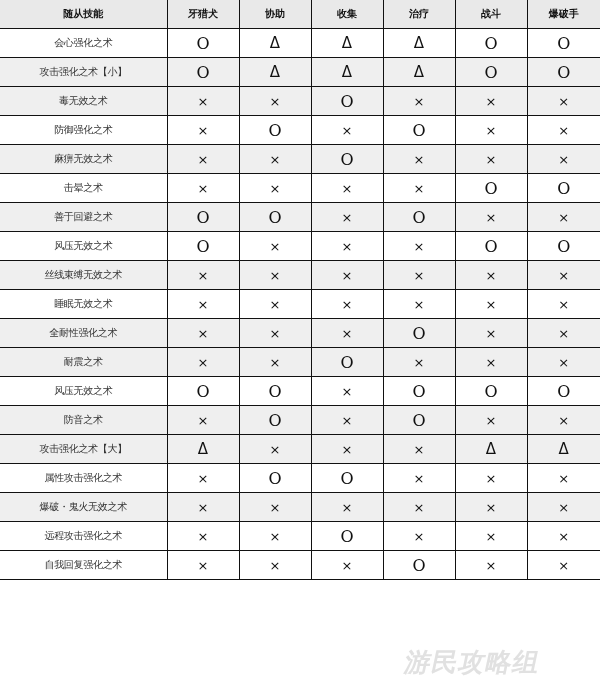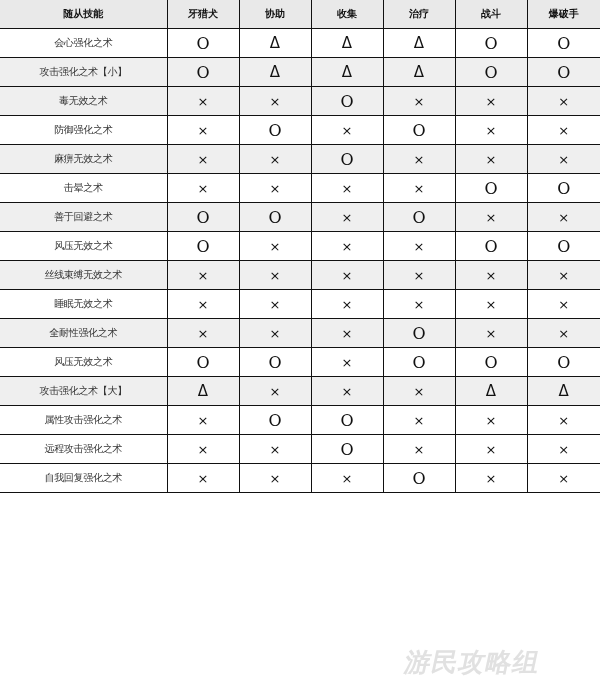--- a/index.html
+++ b/index.html
@@ -166,43 +166,70 @@
       </tr>
       <tr class="alt">
         <td class="skill">全耐性强化之术</td>
         <td class="mark x">×</td>
         <td class="mark x">×</td>
         <td class="mark x">×</td>
         <td class="mark o">O</td>
         <td class="mark x">×</td>
         <td class="mark x">×</td>
       </tr>
+      <tr class="alt">
+        <td class="skill">耐震之术</td>
+        <td class="mark x">×</td>
+        <td class="mark x">×</td>
+        <td class="mark o">O</td>
+        <td class="mark x">×</td>
+        <td class="mark x">×</td>
+        <td class="mark x">×</td>
+      </tr>
       <tr>
         <td class="skill">风压无效之术</td>
         <td class="mark o">O</td>
         <td class="mark o">O</td>
         <td class="mark x">×</td>
         <td class="mark o">O</td>
         <td class="mark o">O</td>
         <td class="mark o">O</td>
       </tr>
       <tr class="alt">
+        <td class="skill">防音之术</td>
+        <td class="mark x">×</td>
+        <td class="mark o">O</td>
+        <td class="mark x">×</td>
+        <td class="mark o">O</td>
+        <td class="mark x">×</td>
+        <td class="mark x">×</td>
+      </tr>
+      <tr class="alt">
         <td class="skill">攻击强化之术【大】</td>
         <td class="mark t">Δ</td>
         <td class="mark x">×</td>
         <td class="mark x">×</td>
         <td class="mark x">×</td>
         <td class="mark t">Δ</td>
         <td class="mark t">Δ</td>
       </tr>
       <tr>
         <td class="skill">属性攻击强化之术</td>
         <td class="mark x">×</td>
         <td class="mark o">O</td>
         <td class="mark o">O</td>
+        <td class="mark x">×</td>
+        <td class="mark x">×</td>
+        <td class="mark x">×</td>
+      </tr>
+      <tr class="alt">
+        <td class="skill">爆破・鬼火无效之术</td>
+        <td class="mark x">×</td>
+        <td class="mark x">×</td>
+        <td class="mark x">×</td>
         <td class="mark x">×</td>
         <td class="mark x">×</td>
         <td class="mark x">×</td>
       </tr>
       <tr>
         <td class="skill">远程攻击强化之术</td>
         <td class="mark x">×</td>
         <td class="mark x">×</td>
         <td class="mark o">O</td>
         <td class="mark x">×</td>

